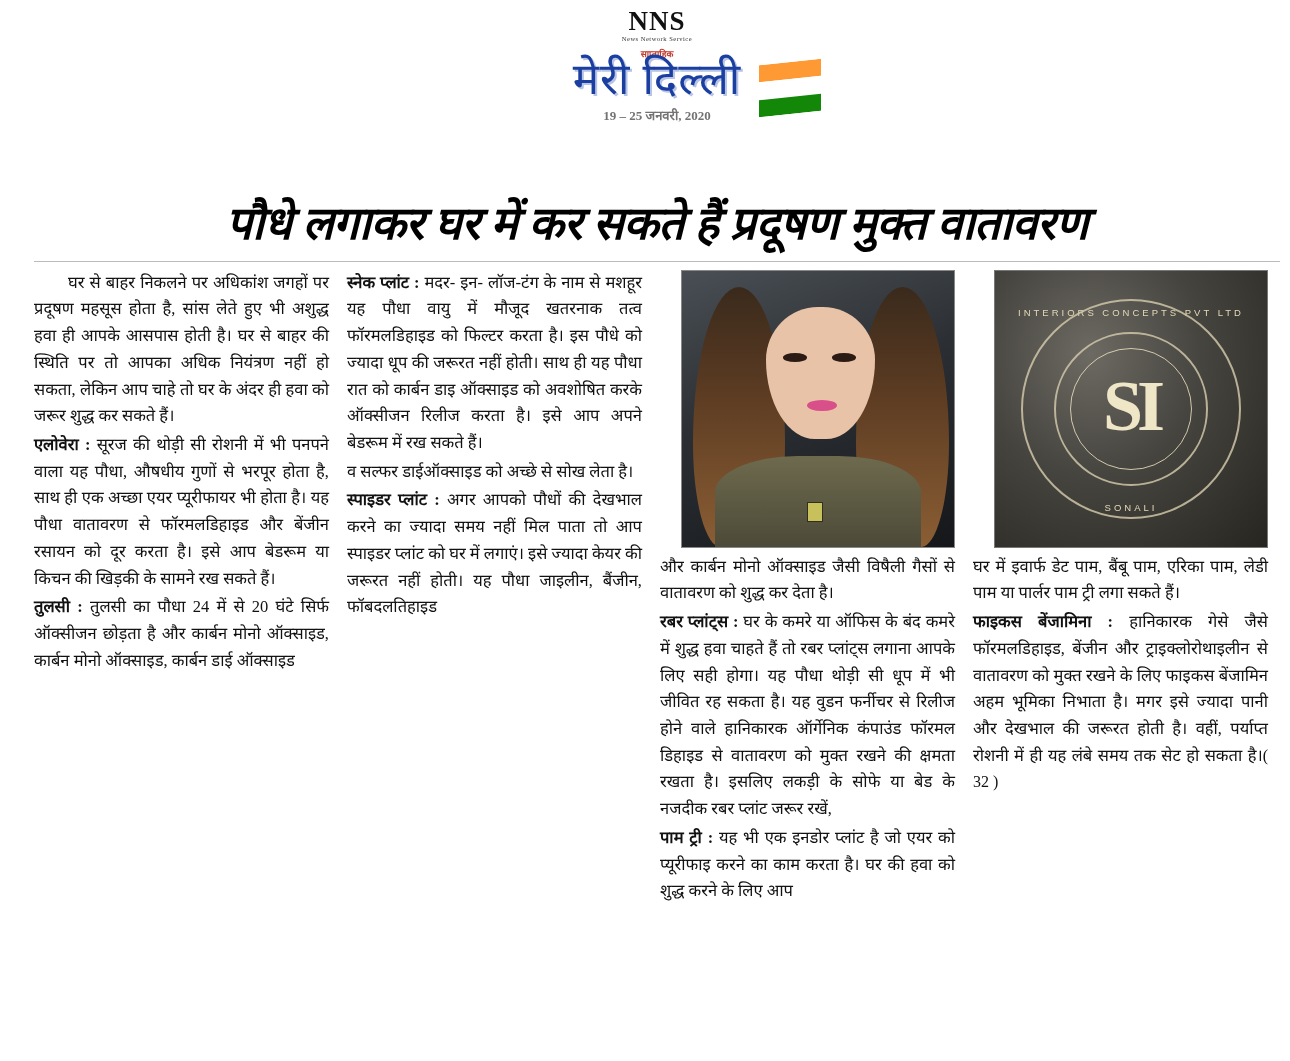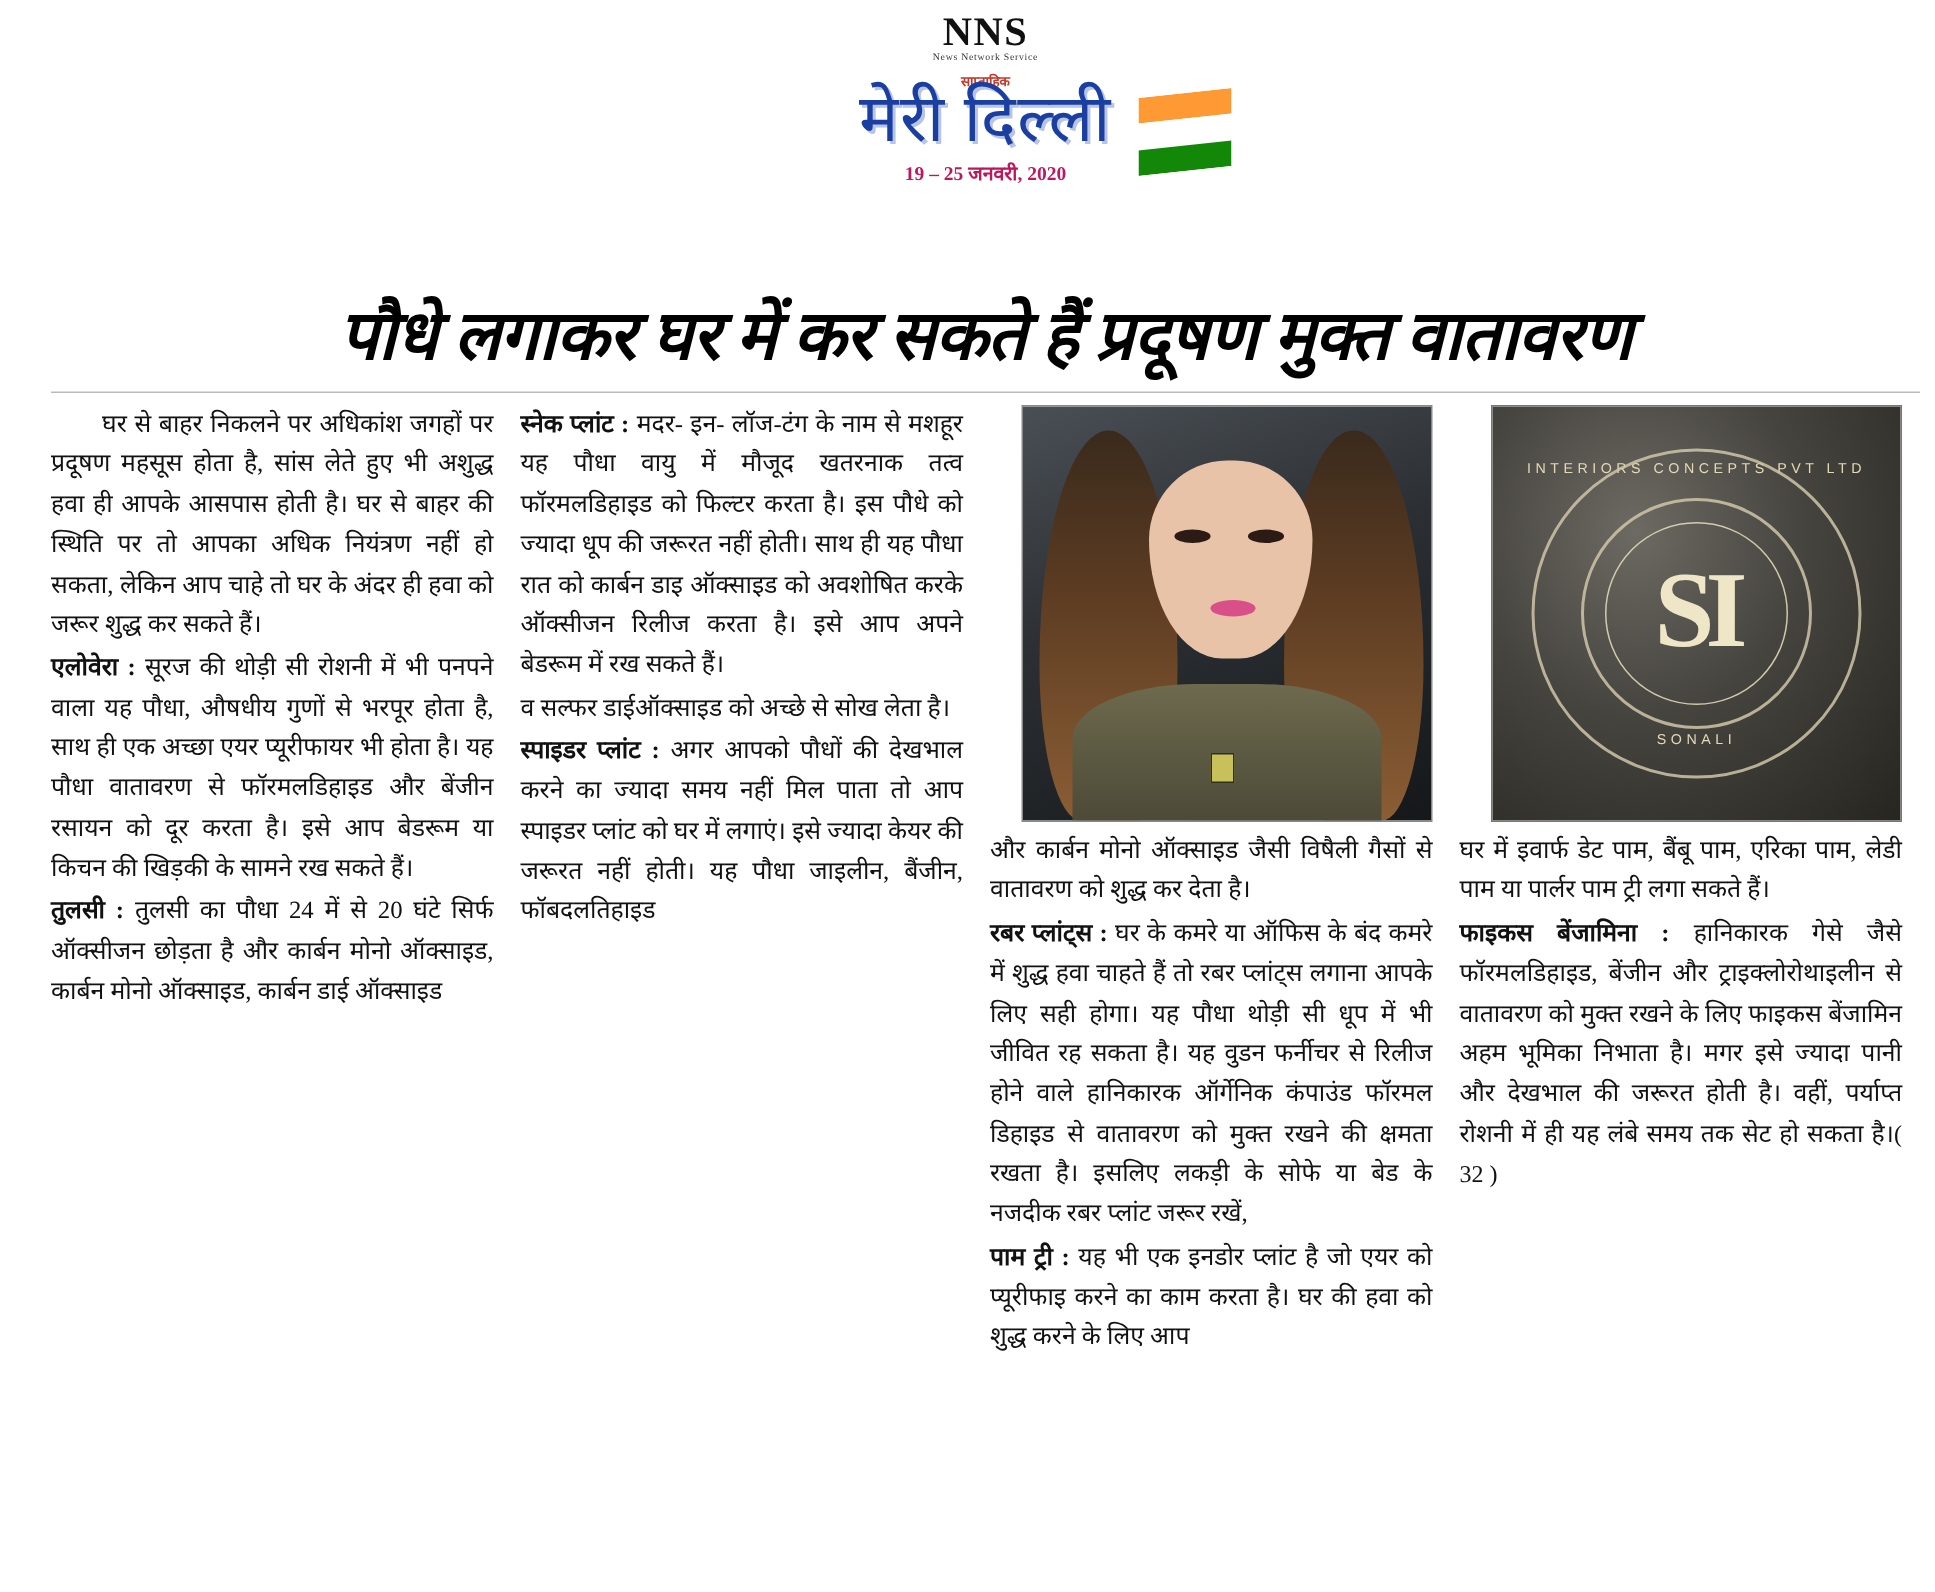--- a/index.html
+++ b/index.html
@@ -91,21 +91,21 @@
     height: 33.33%;
     width: 100%;
   }
   .flag .s1 { background: #ff9933; }
   .flag .s2 { background: #ffffff; }
   .flag .s3 { background: #138808; }
   .date-line {
     font-family: "Liberation Serif", serif;
     font-weight: bold;
     font-size: 13px;
-    color: #be185d;
+    color: #737373;
     margin-top: 4px;
   }
 
   
   .headline {
     text-align: center;
     font-family: "Liberation Serif", serif;
     font-weight: bold;
     font-size: 46px;
     line-height: 1.08;
@@ -262,21 +262,21 @@
     position: absolute;
     left: 0;
     width: 100%;
     text-align: center;
     font-size: 9.5px;
     letter-spacing: 3px;
     color: #e3d9b8;
     font-family: "Liberation Sans", sans-serif;
   }
   .logo-top-text { top: 34px; }
-  .logo-bottom-text { bottom: 45px; }
+  .logo-bottom-text { bottom: 31px; }
 
   .pagenum {
     font-size: 16px;
     font-weight: normal;
   }
 </style>
 </head>
 <body>
 
 <div class="page">

